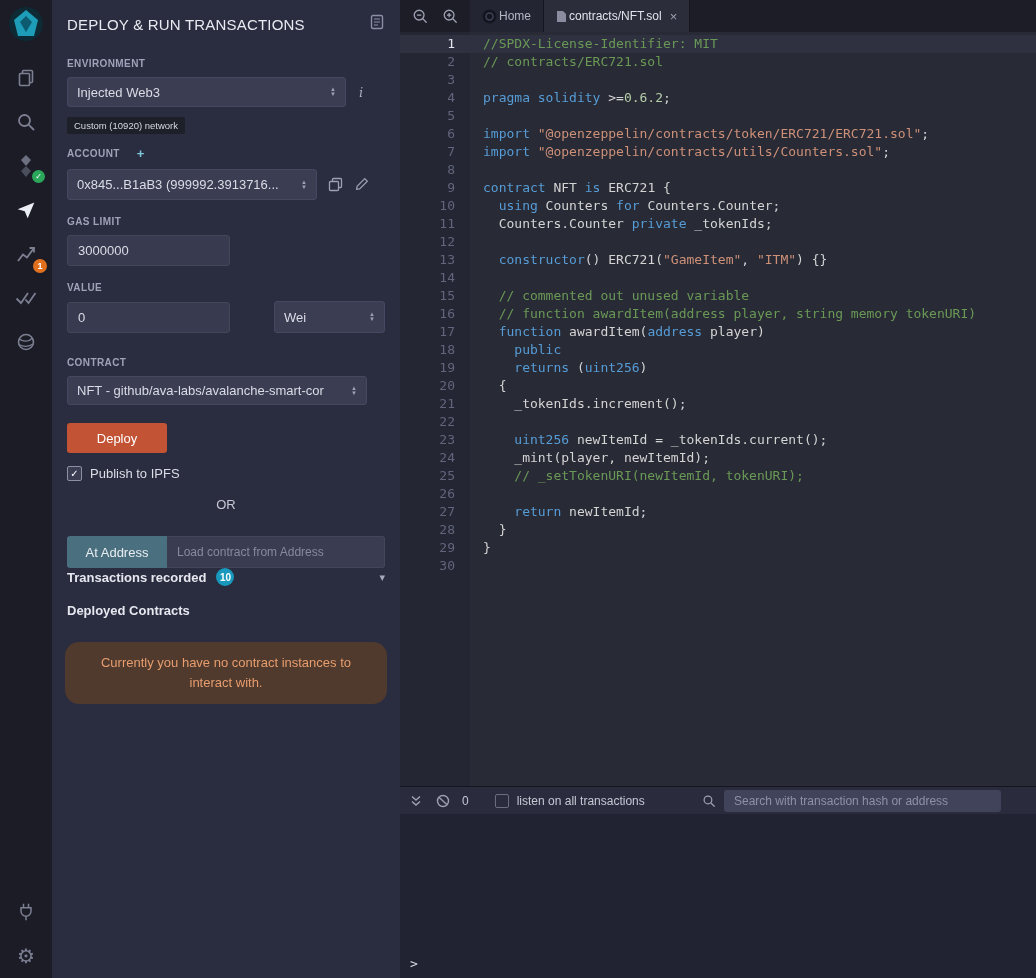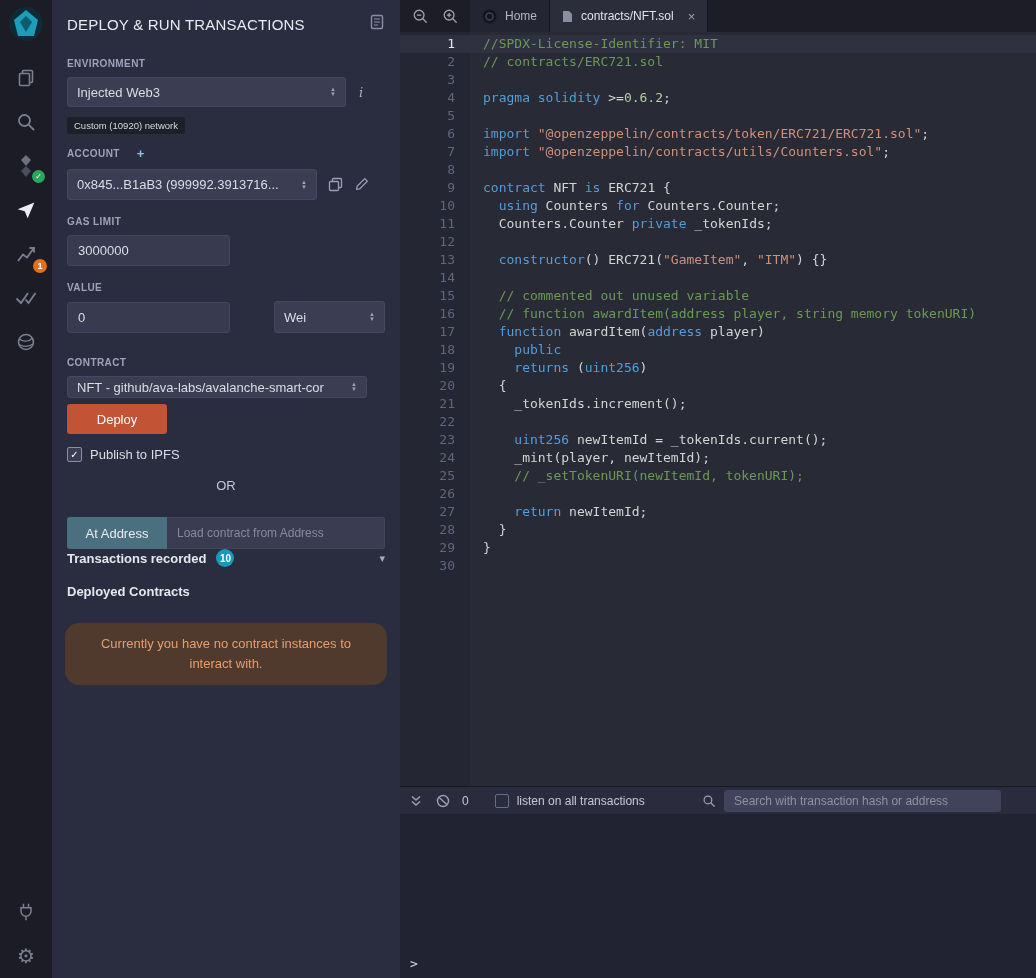--- a/index.html
+++ b/index.html
@@ -43,22 +43,22 @@
   .field-label.account-label { margin-top:12px; }
   .account-select { width:250px; height:31px; }
   .mini-icon { margin-left:11px; color:#9da0b4; cursor:pointer; display:flex; }
   .text-input { display:block; margin-top:8px; height:31px; width:163px; background:#383b4f;
     border:1px solid #434659; border-radius:3px; color:#dadce6; font-size:13px; padding:0 10px;
     font-family:"Liberation Sans", sans-serif; }
   .field-label.mt16 { margin-top:16px; }
   .value-row { margin-top:8px; display:flex; justify-content:space-between; align-items:center; }
   .value-row .text-input { margin-top:0; }
   .wei-select { width:111px; height:32px; }
-  .contract-select { width:300px; height:22px; margin-top:8px; }
-  .deploy-btn { margin-top:6px; width:100px; height:30px; background:#c25334; color:#ffffff;
+  .contract-select { width:300px; height:29px; margin-top:8px; }
+  .deploy-btn { margin-top:18px; width:100px; height:30px; background:#c25334; color:#ffffff;
     border:none; border-radius:3px; font-size:13px; font-family:"Liberation Sans", sans-serif; cursor:pointer; }
   .ipfs-row { margin-top:13px; display:flex; align-items:center; gap:8px; font-size:13px; color:#dcdee7; }
   .checkbox { width:15px; height:15px; background:#3b3e53; border:1px solid #8d90a2; border-radius:2px;
     display:inline-flex; align-items:center; justify-content:center; font-size:10px; color:#ffffff; cursor:pointer; }
   .or-label { margin-top:16px; text-align:center; font-size:13px; color:#c7c9d5; }
   .at-address-row { margin-top:24px; display:flex; }
   .at-address-btn { width:100px; height:32px; background:#4a7080; border:none; color:#e9edf1;
     font-size:13px; border-radius:3px 0 0 3px; font-family:"Liberation Sans", sans-serif; cursor:pointer; }
   .at-address-input { flex:1; height:32px; background:#3a3d51; border:1px solid #434659; border-left:none;
     color:#dadce6; font-size:12px; padding:0 10px; border-radius:0 3px 3px 0;
@@ -72,21 +72,21 @@
   .chevron { margin-left:auto; color:#a7aabc; font-size:11px; cursor:pointer; }
   .deployed-heading { margin-top:17px; font-size:13px; font-weight:700; color:#e6e7ef; }
   .alert-box { margin:24px -2px 0; background:#4f3a2d; color:#e89d6e; font-size:13px; line-height:1.55;
     text-align:center; padding:11px 16px; border-radius:14px; }
 
   
   .main { flex:1; display:flex; flex-direction:column; min-width:0; }
   .tab-bar { flex:0 0 32px; background:#1c1d27; display:flex; align-items:stretch; }
   .zoom-controls { display:flex; align-items:center; gap:14px; padding:0 12px; color:#9da0b2; }
   .zoom-controls span { display:flex; cursor:pointer; }
-  .tab { display:flex; align-items:center; gap:8px; padding:0 12px; font-size:12px; color:#b4b7c6;
+  .tab { display:flex; align-items:center; gap:2px; padding:0 12px; font-size:12px; color:#b4b7c6;
     background:#232533; border-right:1px solid #15161f; cursor:pointer; }
   .tab.active { background:#2b2d3a; color:#e2e3ec; }
   .tab-icon { display:flex; }
   .tab-close { margin-left:6px; color:#9da0b2; font-size:13px; cursor:pointer; }
 
   .editor { flex:1; background:linear-gradient(to right, #242633 70px, #282a36 70px);
     overflow:hidden; padding-top:3px; font-family:"DejaVu Sans Mono", monospace;
     font-size:13px; line-height:18px; cursor:text; }
   .code-line { display:flex; height:18px; white-space:pre; }
   .code-line.active { background:#2f3140; }

